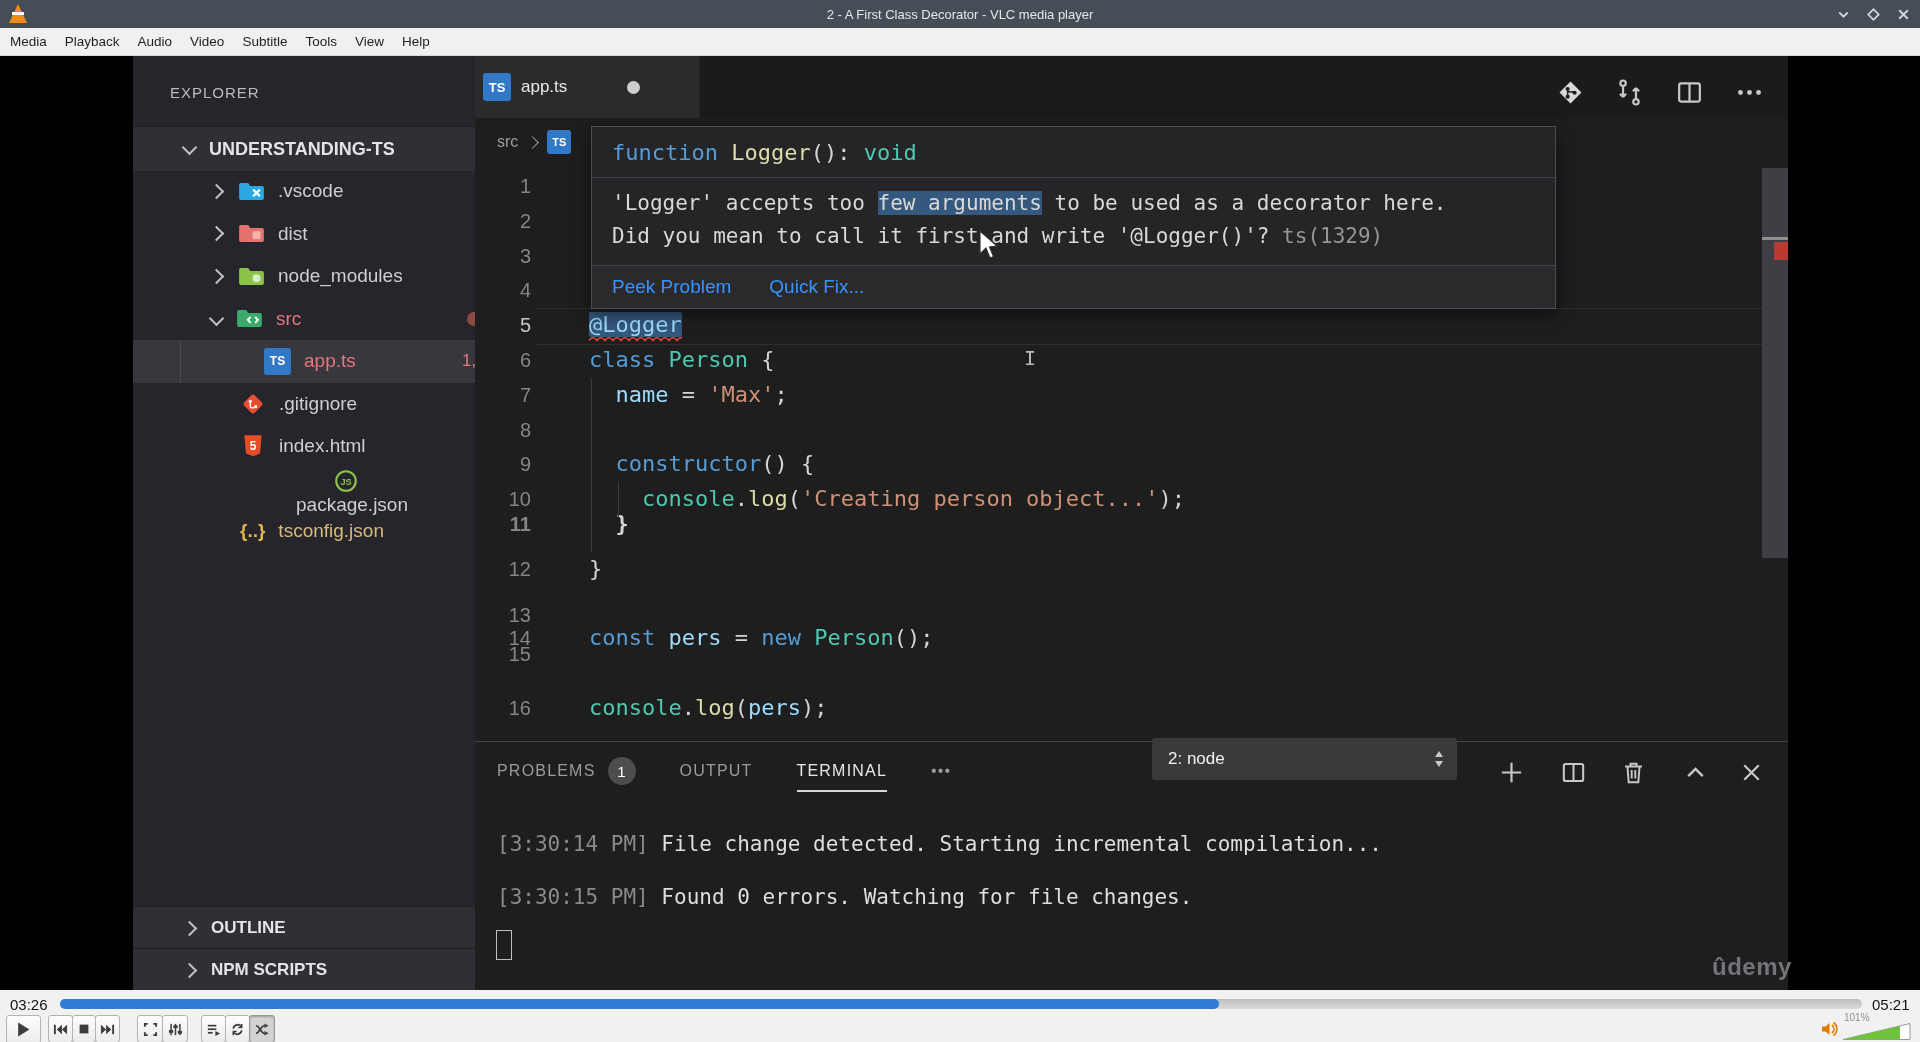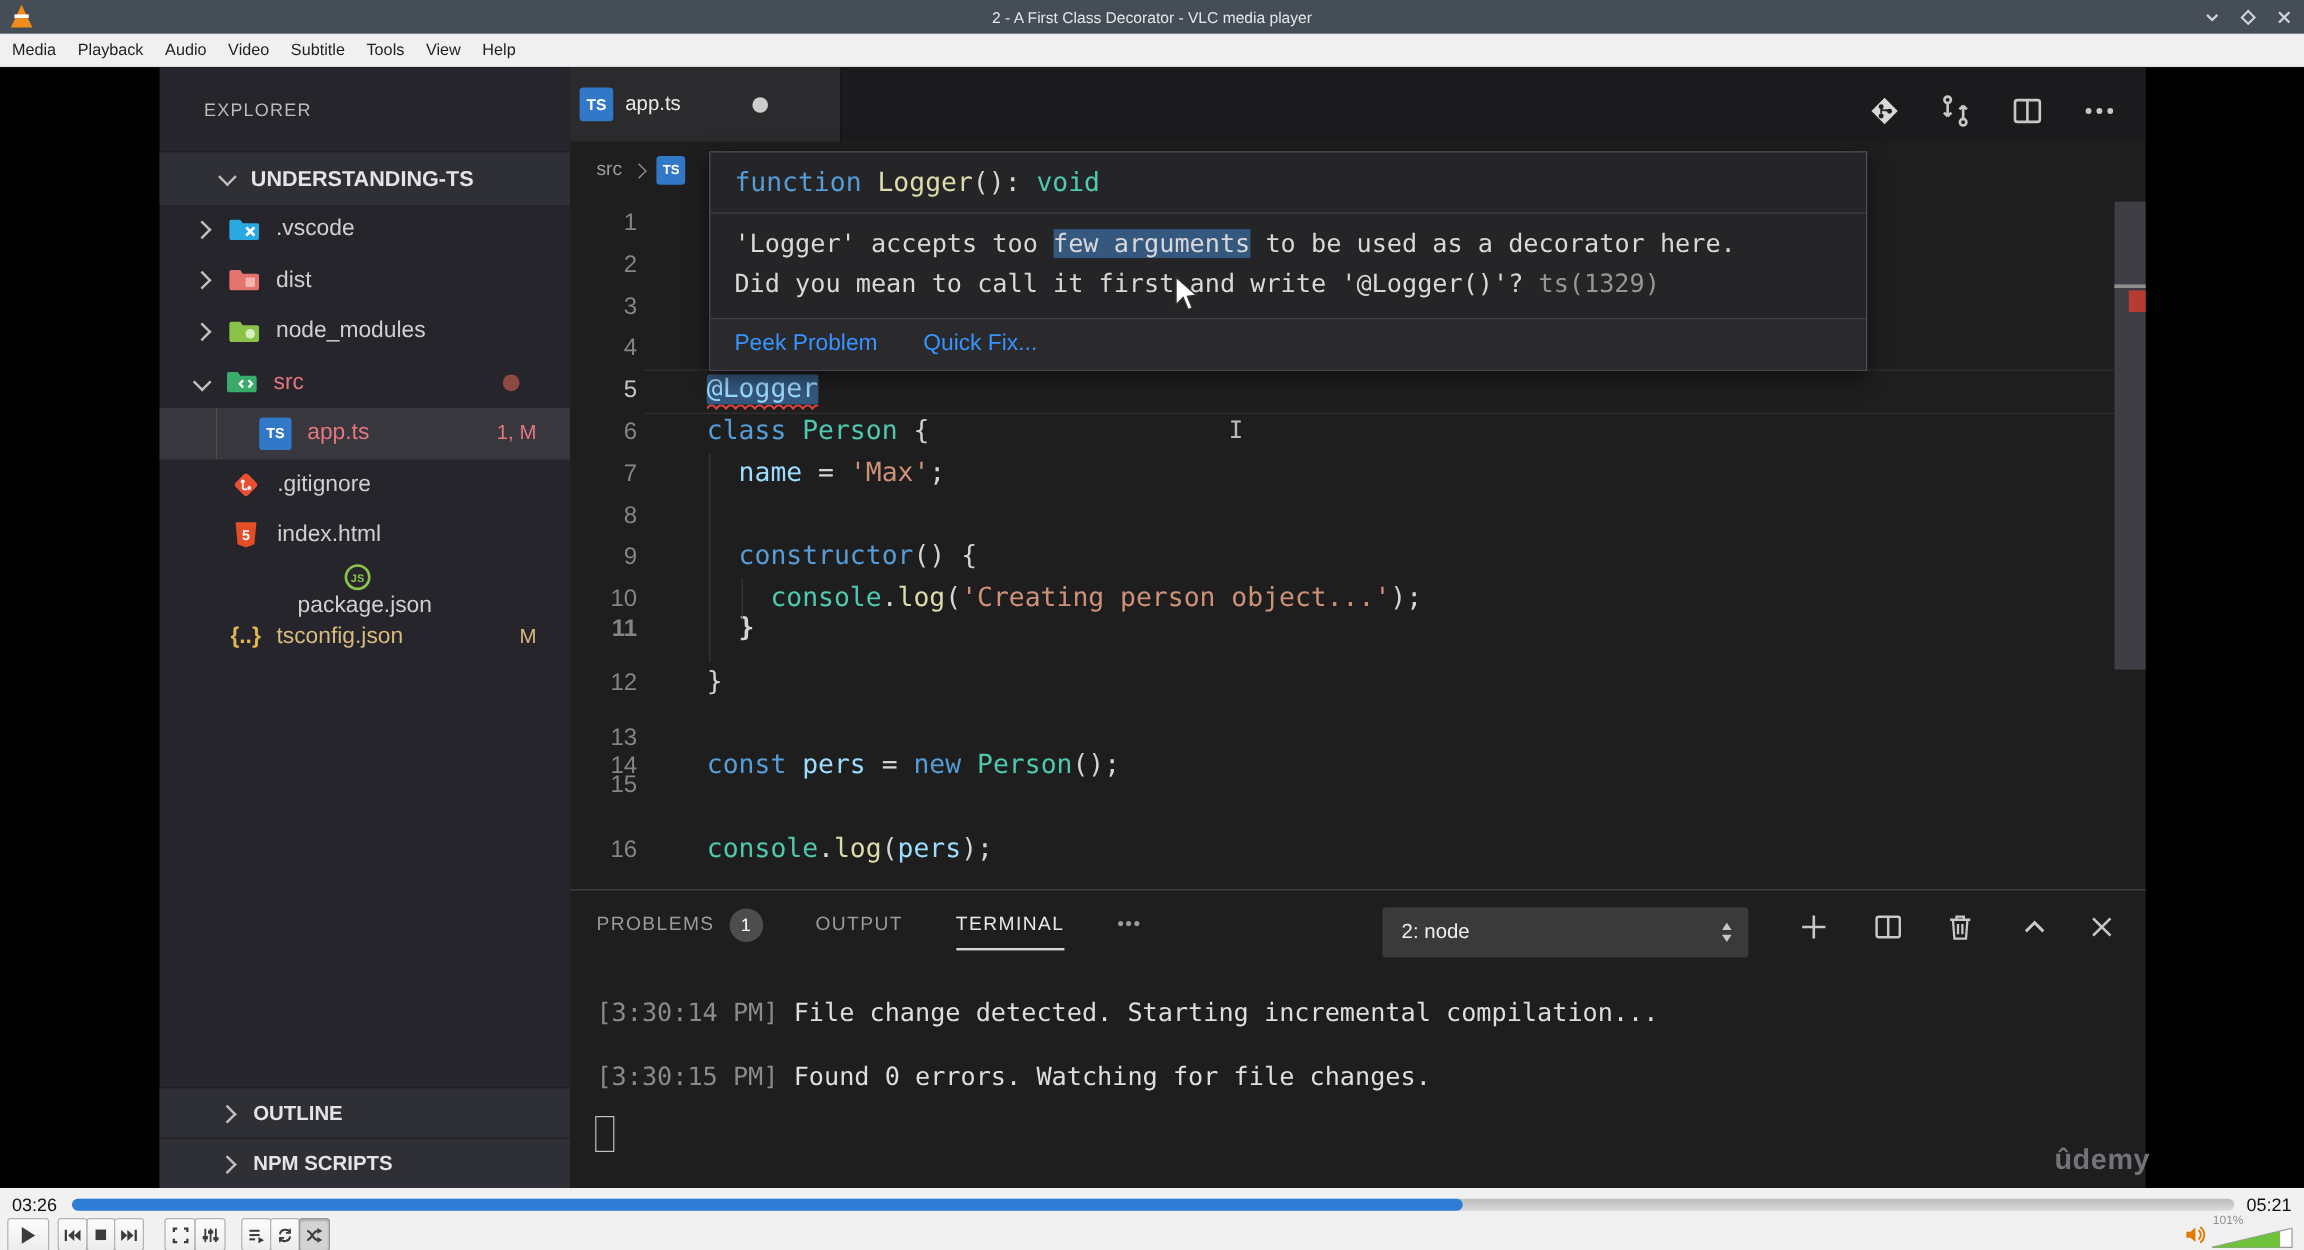--- a/index.html
+++ b/index.html
@@ -24,21 +24,21 @@
   #video{left:0;top:56px;width:1920px;height:934px;background:#000;}
 
   
   #sidebar{left:133px;top:56px;width:342px;height:934px;background:#25252b;}
   #explorer-title{left:170px;top:84px;font-size:15px;letter-spacing:1px;color:#bcbcbc;}
   .sect-head{left:133px;width:342px;height:42px;background:#2f2f36;border-top:1px solid #1d1d22;
              display:flex;align-items:center;color:#e4e4e4;font-weight:bold;padding-left:37px;}
   .chev{display:inline-block;width:9px;height:9px;border-right:2px solid #c0c0c0;border-bottom:2px solid #c0c0c0;}
   .chev.r{transform:rotate(-45deg);}
   .chev.d{transform:rotate(45deg);}
-  .tree-row{position:absolute;left:133px;width:342px;height:42.5px;display:flex;align-items:center;}
+  .tree-row{position:absolute;left:133px;width:342px;height:42.5px;display:flex;align-items:center;padding-left:48px;}
   .tree-row.sel{background:#37373d;}
   .tree-label{font-size:19px;color:#cfcfcf;}
   .tree-label.err{color:var(--err);}
   .tree-label.mod{color:var(--mod);}
   .tree-badge{position:absolute;right:28px;font-size:17px;}
   .tree-badge.err{color:var(--err);}
   .tree-badge.mod{color:var(--mod);}
   .mod-dot{position:absolute;right:42px;width:14px;height:14px;border-radius:50%;background:#8d4a42;}
   .guide{position:absolute;left:47px;top:0;bottom:0;width:1px;background:#4b4b52;}
   .tsic{display:inline-flex;align-items:center;justify-content:center;background:var(--tsblue);
@@ -84,21 +84,21 @@
   .hover-link{color:var(--link);font-size:19px;}
 
   
   #panel-border{left:475px;top:741px;width:1313px;height:1px;background:#43434a;}
   #panel-tabs{left:497px;top:742px;height:58px;display:flex;align-items:center;gap:44px;}
   .ptab{font-size:16px;letter-spacing:1.2px;color:#9b9b9b;display:flex;align-items:center;gap:12px;}
   .ptab.active{color:#e7e7e7;position:relative;}
   .ptab.active:after{content:"";position:absolute;left:0;right:0;bottom:-12px;height:2px;background:#d7d7d7;}
   .pbadge{width:28px;height:28px;border-radius:50%;background:#4d4d4d;color:#fff;font-size:15px;
           display:flex;align-items:center;justify-content:center;letter-spacing:0;}
-  #term-select{left:1152px;top:756px;width:305px;height:42px;background:#3a3a3a;border-radius:3px;
+  #term-select{left:1152px;top:738px;width:305px;height:42px;background:#3a3a3a;border-radius:3px;
                display:flex;align-items:center;color:#f0f0f0;font-size:17px;padding:0 12px 0 16px;
                box-sizing:border-box;justify-content:space-between;}
   .panel-action{position:absolute;top:757px;width:30px;height:30px;display:flex;align-items:center;justify-content:center;}
   .term-line{position:absolute;left:497px;font-size:21px;white-space:pre;}
   .term-ts{color:#8a8a8a;} .term-msg{color:#dedede;}
   #term-cursor{left:496px;top:930px;width:14px;height:28px;border:1.5px solid #c0c0c0;}
   #watermark{left:1712px;top:953px;color:#73737a;font-size:24px;font-weight:bold;letter-spacing:.5px;}
 
   
   #vlcbar{left:0;top:990px;width:1920px;height:52px;background:#f1f1f1;}

